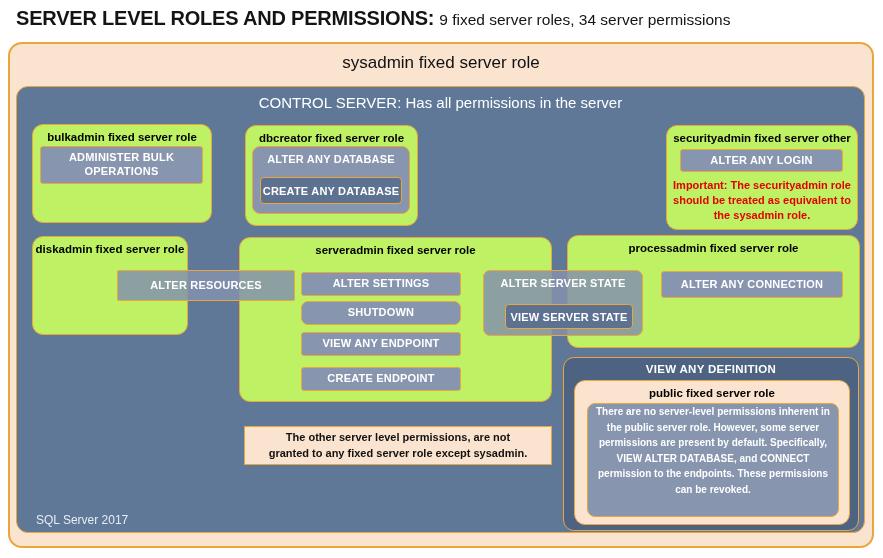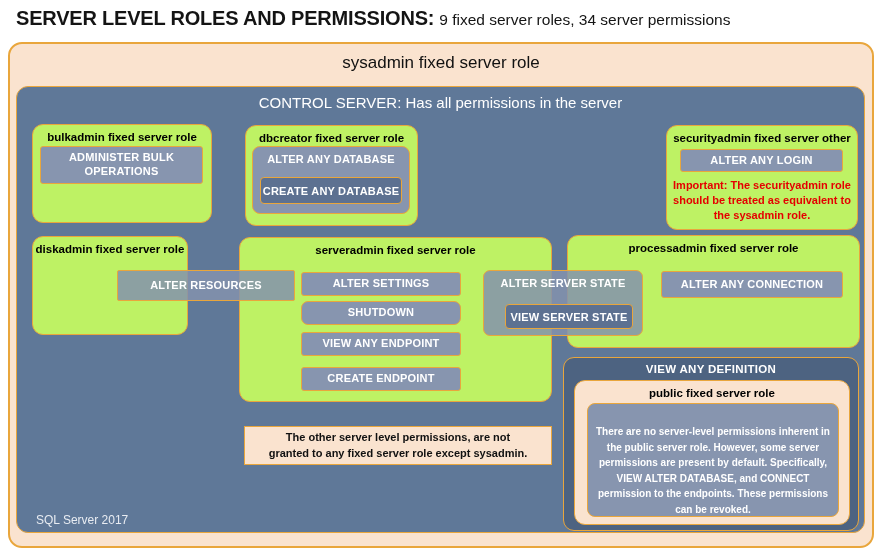--- a/index.html
+++ b/index.html
@@ -103,21 +103,21 @@
   }
   .public-box {
     position:absolute; left:10px; top:22px; width:276px; height:145px;
     background:#FAE3CF; border:1.5px solid #E9A63C; border-radius:11px;
     box-sizing:border-box;
   }
   .public-desc {
     position:absolute; left:12px; top:22px; width:252px; height:114px;
     background:#8795AF; border:1.5px solid #E9A63C; border-radius:8px;
     box-sizing:border-box; color:#ffffff; font-weight:bold; font-size:10px;
-    line-height:1.55; text-align:center; padding:20px 6px;
+    line-height:1.55; text-align:center; padding:0 6px;
   }
   .footnote {
     position:absolute; left:227px; top:339px; width:308px; height:39px;
     background:#FAE3CF; border:1.5px solid #E9A63C; box-sizing:border-box;
     display:flex; align-items:center; justify-content:center; text-align:center;
     color:#111; font-weight:bold; font-size:11px; line-height:1.4; padding:0 22px;
   }
   .footer-label {
     position:absolute; left:19px; top:426px; color:#E8ECF2; font-size:12px;
   }

